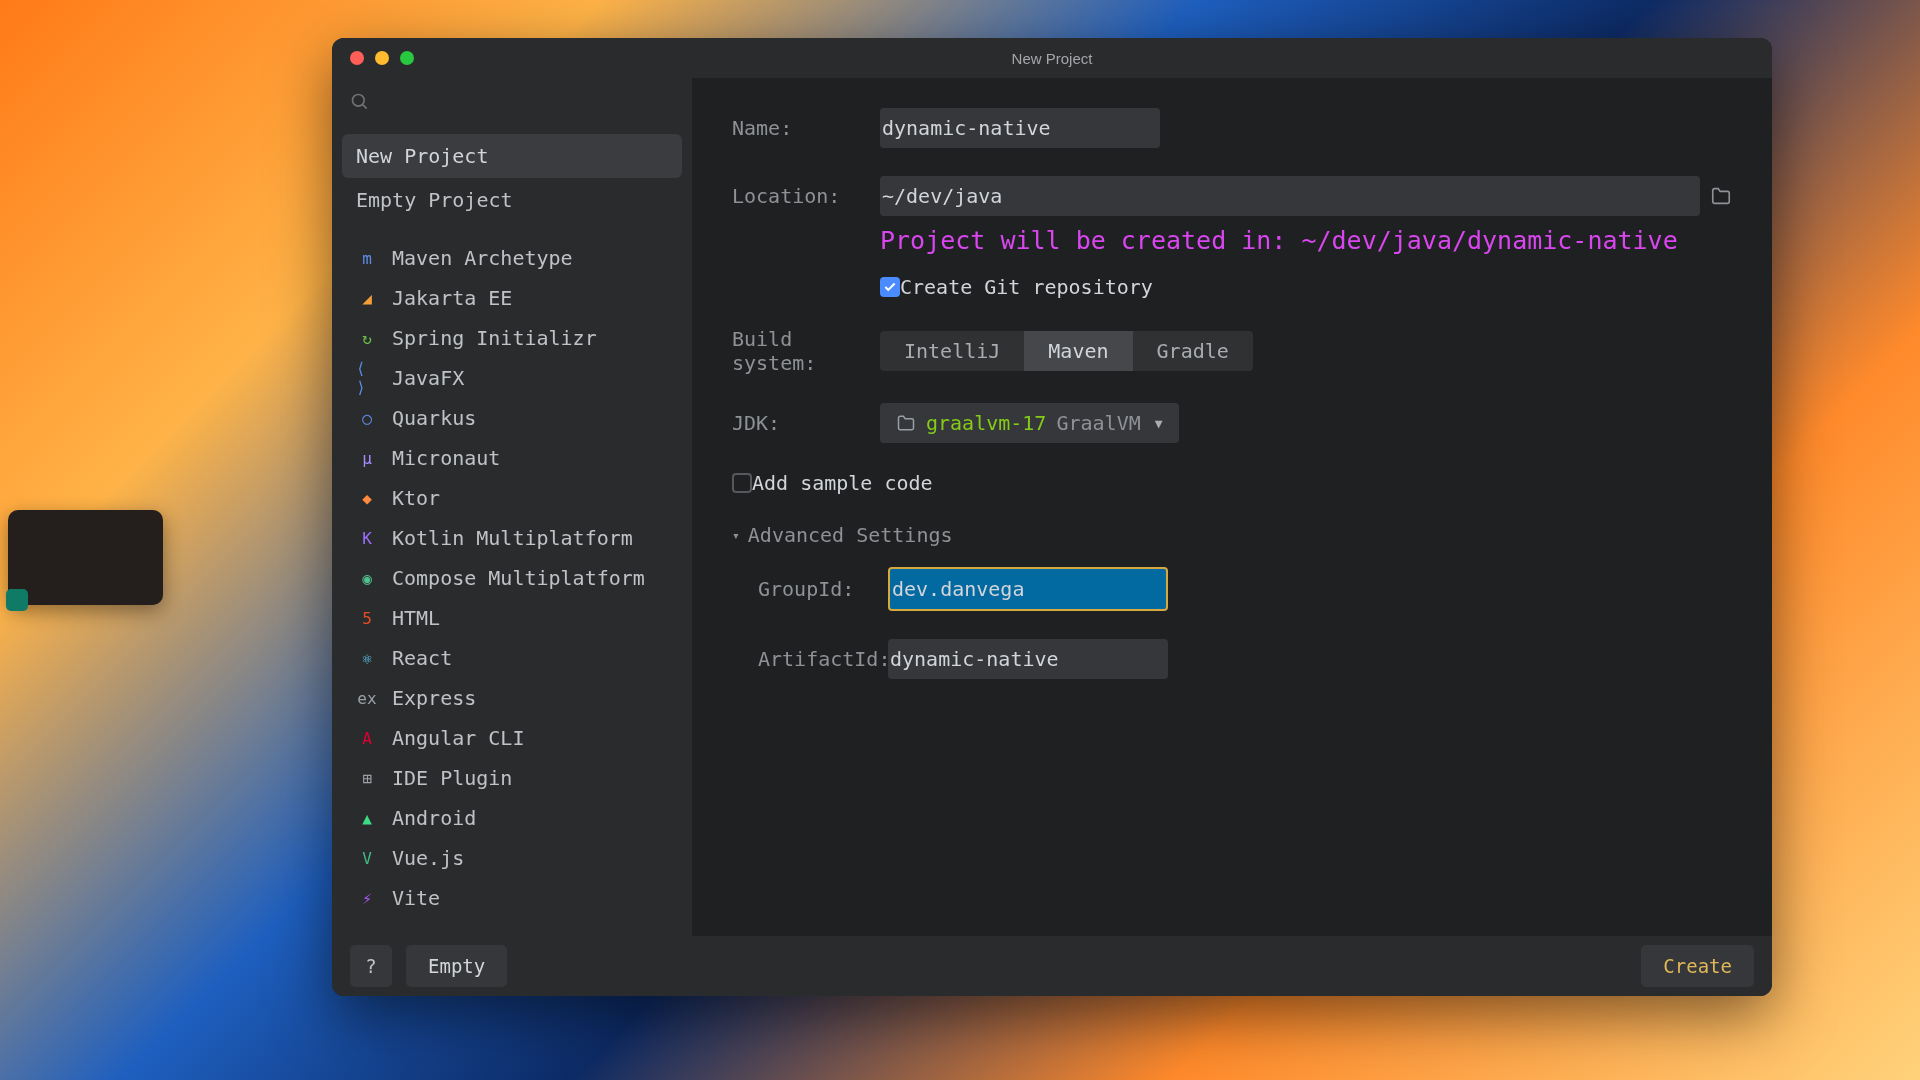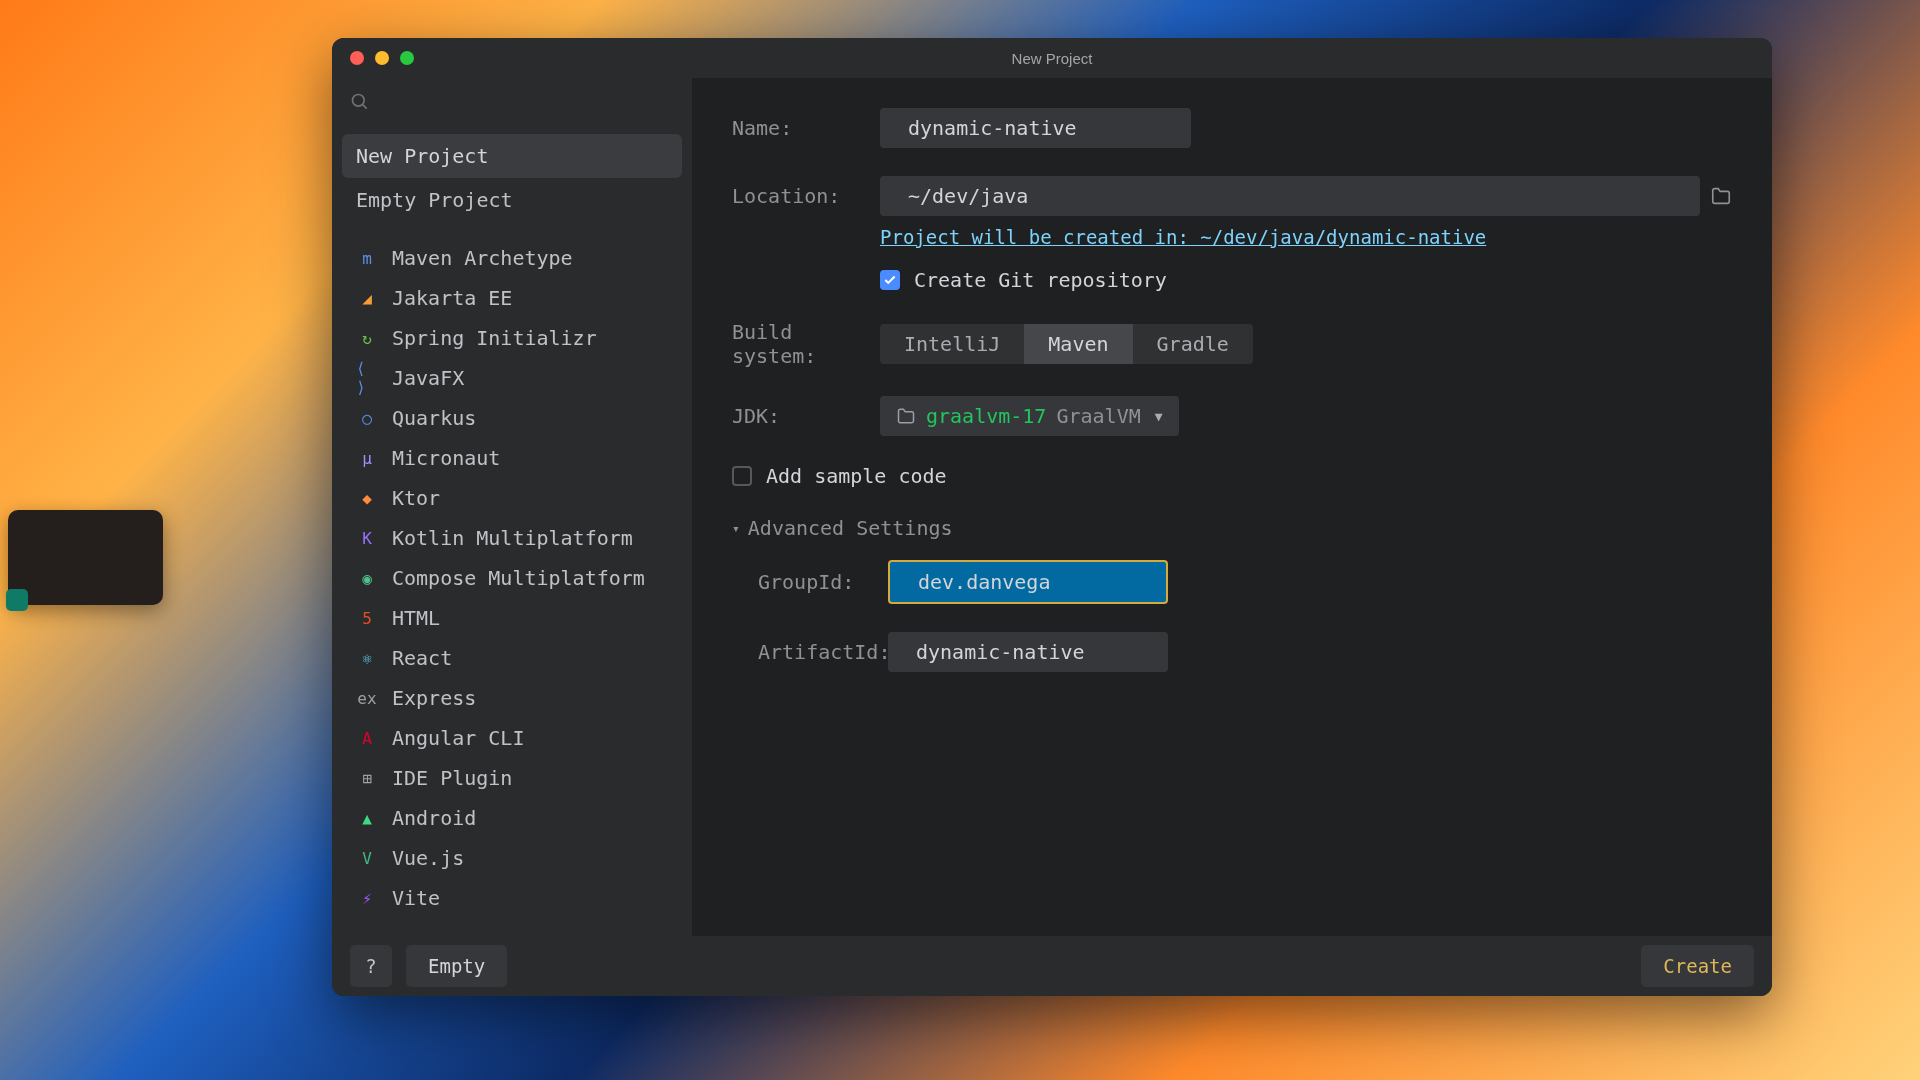--- a/index.html
+++ b/index.html
@@ -33,37 +33,37 @@
 }
 .proj-item.active { background:#3a3c3f; color:#d2d5d9; }
 .gen-header { padding:18px 14px 10px; color:#8e9195; font-size:17px; font-family:-apple-system,sans-serif;}
 .gen-item { padding:8px 14px; }
 .gen-icon { width:22px; height:22px; display:flex; align-items:center; justify-content:center; font-size:16px; flex:0 0 22px;}
 .main { flex:1; padding:30px 40px; color:#a9acb0; font-size:20px; overflow:auto; }
 .row { display:flex; align-items:center; margin-bottom:28px; }
 .row .label { width:148px; color:#8e9195; }
 .field {
   background:#35373a; border:none; outline:none; color:#d2d5d9; font-size:20px;
-  font-family:inherit; padding:8px 28px; border-radius:4px; min-width:280px;
+  font-family:inherit; padding:8px 2px; border-radius:4px; min-width:280px;
 }
 .field.location { flex:1; }
-.path-hint { margin-left:148px; margin-top:-18px; margin-bottom:20px; color:#7dd3fc; font-size:19px;text-decoration:underline;}
+.path-hint { margin-left:148px; margin-top:-18px; margin-bottom:20px; color:#d946ef; font-size:25px;}
 .folder-btn { margin-left:10px; color:#8e9195; background:none;border:none;cursor:pointer;}
-.checkrow { display:flex; align-items:center; gap:14px; margin-left:148px; margin-bottom:28px; }
+.checkrow { display:flex; align-items:center; margin-left:148px; margin-bottom:28px; }
 .checkbox { width:20px; height:20px; border-radius:4px; display:flex;align-items:center;justify-content:center; flex:0 0 20px;}
 .checkbox.checked { background:#4a8cff; }
 .checkbox.unchecked { border:2px solid #55585c; }
 .check-label { color:#d2d5d9; }
 .seg-group { display:flex; background:#2f3133; border-radius:4px; overflow:hidden; }
 .seg { padding:8px 24px; color:#a9acb0; cursor:pointer; }
 .seg.active { background:#45474a; color:#d2d5d9; }
 .plus-btn { margin-left:12px; width:42px; height:40px; background:#2f3133; border-radius:4px;
   display:flex;align-items:center;justify-content:center;color:#c4c7cb;font-size:22px;cursor:pointer;}
 .jdk-select { background:#35373a; padding:8px 16px; border-radius:4px; display:flex; align-items:center; gap:10px; cursor:pointer; width:fit-content;}
-.jdk-icon{color:#9aa0a6;} .jdk-main{color:#22c55e;} .jdk-sub{color:#8e9195;} .caret{color:#a9acb0;font-size:13px;margin-left:4px;}
+.jdk-icon{color:#9aa0a6;} .jdk-main{color:#84cc16;} .jdk-sub{color:#8e9195;} .caret{color:#a9acb0;font-size:13px;margin-left:4px;}
 .adv-header { display:flex; align-items:center; gap:8px; color:#8e9195; margin:26px 0 20px; cursor:pointer; width:fit-content;}
 .adv-body .row .label { width:130px; margin-left:26px; }
 .adv-body .field { width:280px; }
 .adv-body .field.focused { border:2px solid #d6a93f; background:#0369a1; }
 .footer { height:60px; background:#2a2b2d; display:flex; align-items:center; padding:0 18px; gap:14px; }
 .foot-btn { padding:10px 22px; border-radius:5px; font-size:19px; font-family:inherit; border:none; cursor:pointer;}
 .help-btn { width:42px; padding:10px 0; background:#35373a; color:#bfc2c6;}
 .cancel-btn { background:#35373a; color:#d2d5d9;}
 .create-btn { background:#35373a; color:#e0b857; margin-left:auto;}
 svg{display:block}

